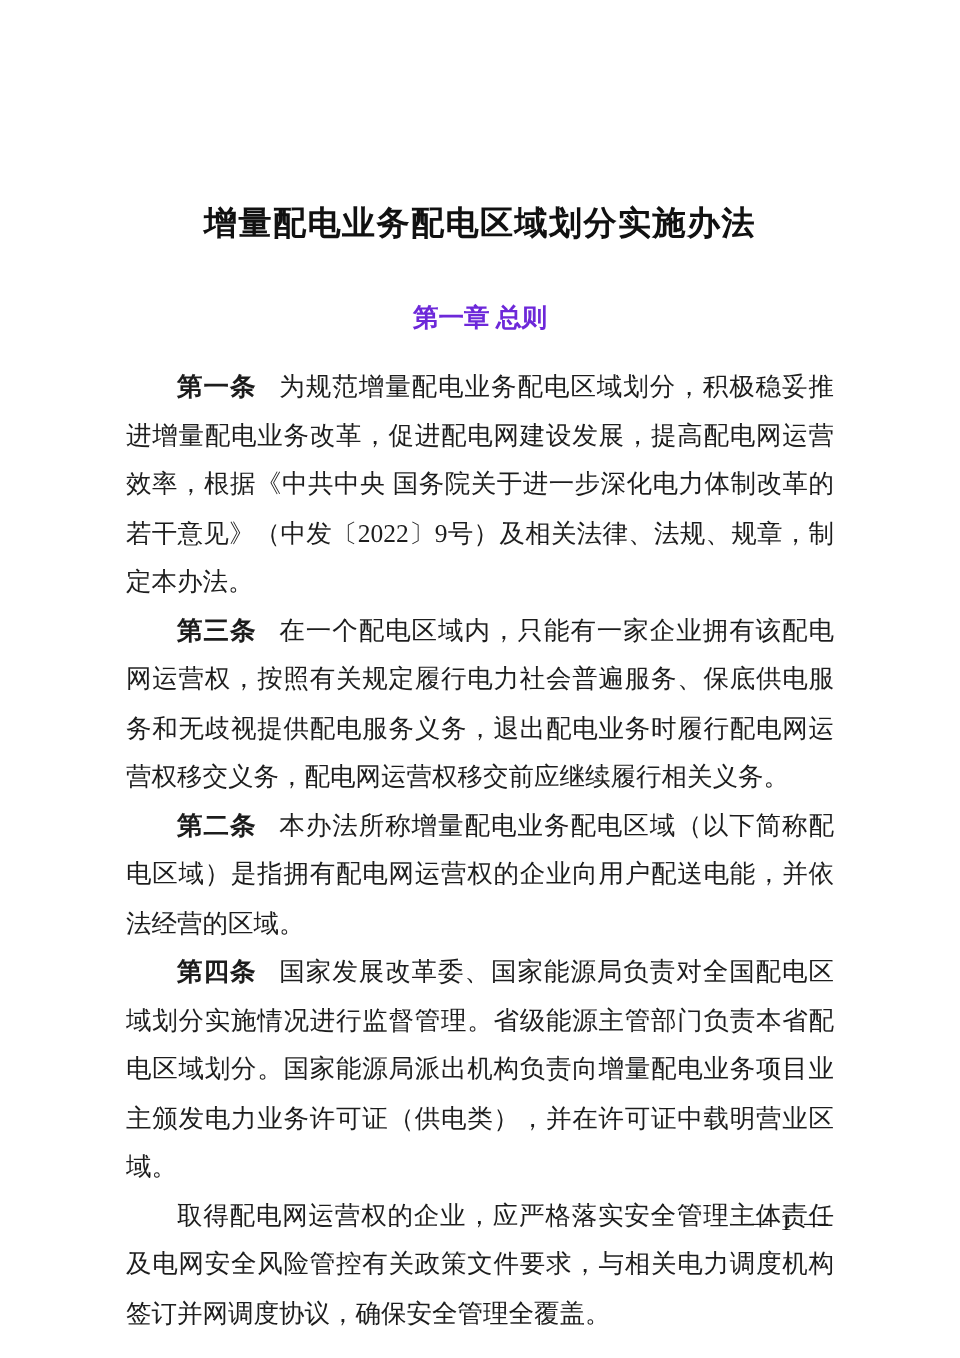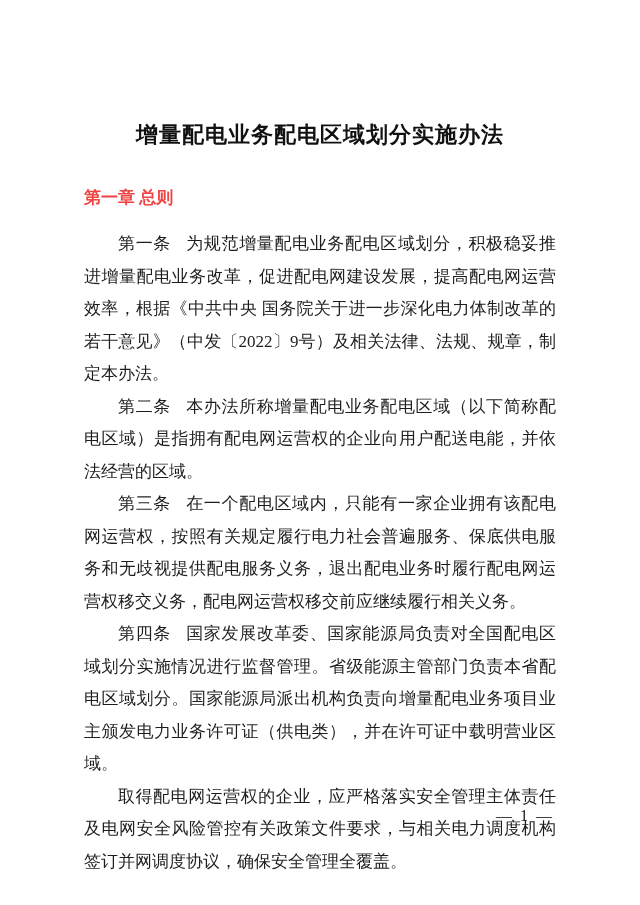--- a/index.html
+++ b/index.html
@@ -11,45 +11,47 @@
     position: relative;
     width: 640px;
     height: 905px;
     background: #ffffff;
     overflow: hidden;
     font-family: "Liberation Serif", "DejaVu Serif", serif;
     color: #1d1d1d;
   }
   .content {
     padding: 120px 84px 0 84px;
+    margin-top: 14px;
   }
   .doc-title {
     margin: 0 0 36px 0;
     font-size: 22px;
     font-weight: bold;
     text-align: center;
     letter-spacing: 1px;
     color: #111111;
   }
   .chapter-heading {
     margin: 0 0 19px 0;
     font-size: 17px;
     font-weight: bold;
-    color: #ef4444;
+    text-align: center;
+    color: #6d28d9;
   }
   .para {
     margin: 0;
     font-size: 17px;
     line-height: 32.5px;
     text-align: justify;
     text-indent: 2em;
     color: #1d1d1d;
   }
   .article-label {
-    font-weight: normal;
+    font-weight: bold;
     margin-right: 0.9em;
   }
   .article-label:empty {
     margin-right: 0;
     display: none;
   }
   .page-number {
     position: absolute;
     right: 86px;
     bottom: 80px;
@@ -63,23 +65,23 @@
 
 <div class="page">
   <div class="content">
 
     <h1 class="doc-title">增量配电业务配电区域划分实施办法</h1>
 
     <h2 class="chapter-heading">第一章 总则</h2>
 
     <p class="para"><span class="article-label">第一条</span><span>为规范增量配电业务配电区域划分，积极稳妥推进增量配电业务改革，促进配电网建设发展，提高配电网运营效率，根据《中共中央 国务院关于进一步深化电力体制改革的若干意见》（中发〔2022〕9号）及相关法律、法规、规章，制定本办法。</span></p>
 
+    <p class="para"><span class="article-label">第三条</span><span>在一个配电区域内，只能有一家企业拥有该配电网运营权，按照有关规定履行电力社会普遍服务、保底供电服务和无歧视提供配电服务义务，退出配电业务时履行配电网运营权移交义务，配电网运营权移交前应继续履行相关义务。</span></p>
+
     <p class="para"><span class="article-label">第二条</span><span>本办法所称增量配电业务配电区域（以下简称配电区域）是指拥有配电网运营权的企业向用户配送电能，并依法经营的区域。</span></p>
-
-    <p class="para"><span class="article-label">第三条</span><span>在一个配电区域内，只能有一家企业拥有该配电网运营权，按照有关规定履行电力社会普遍服务、保底供电服务和无歧视提供配电服务义务，退出配电业务时履行配电网运营权移交义务，配电网运营权移交前应继续履行相关义务。</span></p>
 
     <p class="para"><span class="article-label">第四条</span><span>国家发展改革委、国家能源局负责对全国配电区域划分实施情况进行监督管理。省级能源主管部门负责本省配电区域划分。国家能源局派出机构负责向增量配电业务项目业主颁发电力业务许可证（供电类），并在许可证中载明营业区域。</span></p>
 
     <p class="para"><span>取得配电网运营权的企业，应严格落实安全管理主体责任及电网安全风险管控有关政策文件要求，与相关电力调度机构签订并网调度协议，确保安全管理全覆盖。</span></p>
 
   </div>
 
   <div class="page-number">— 1 —</div>
 </div>
 

